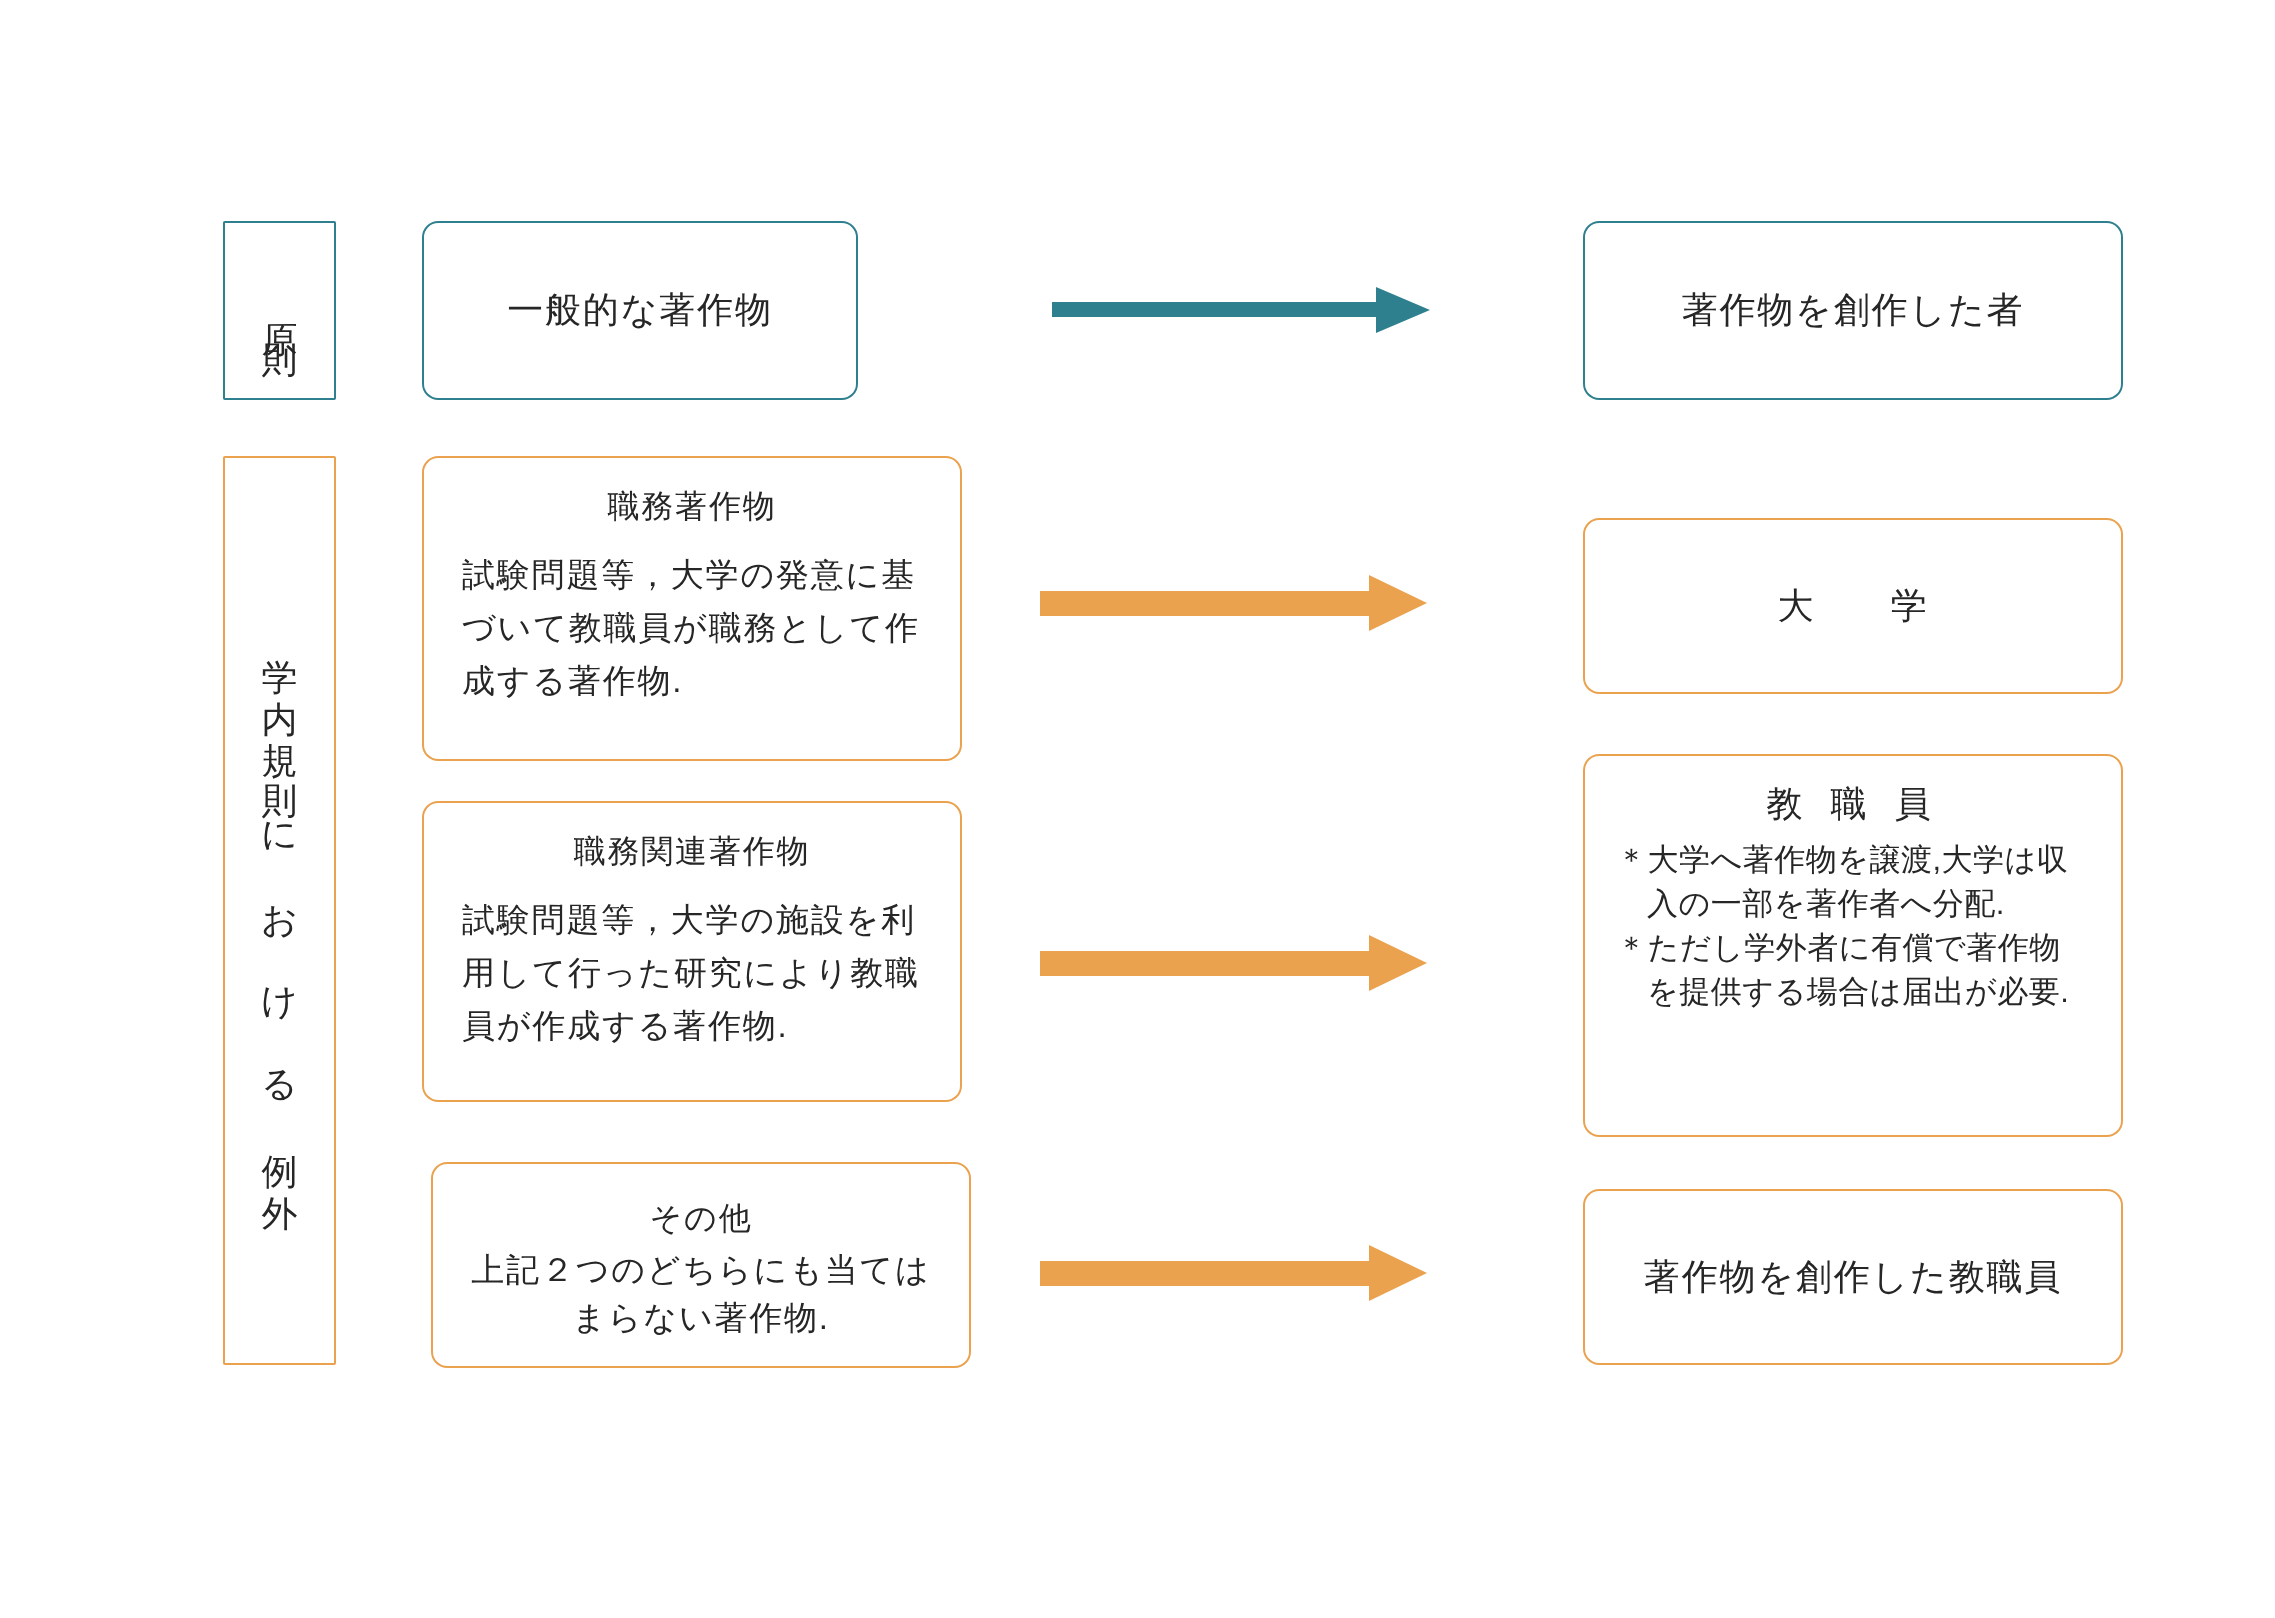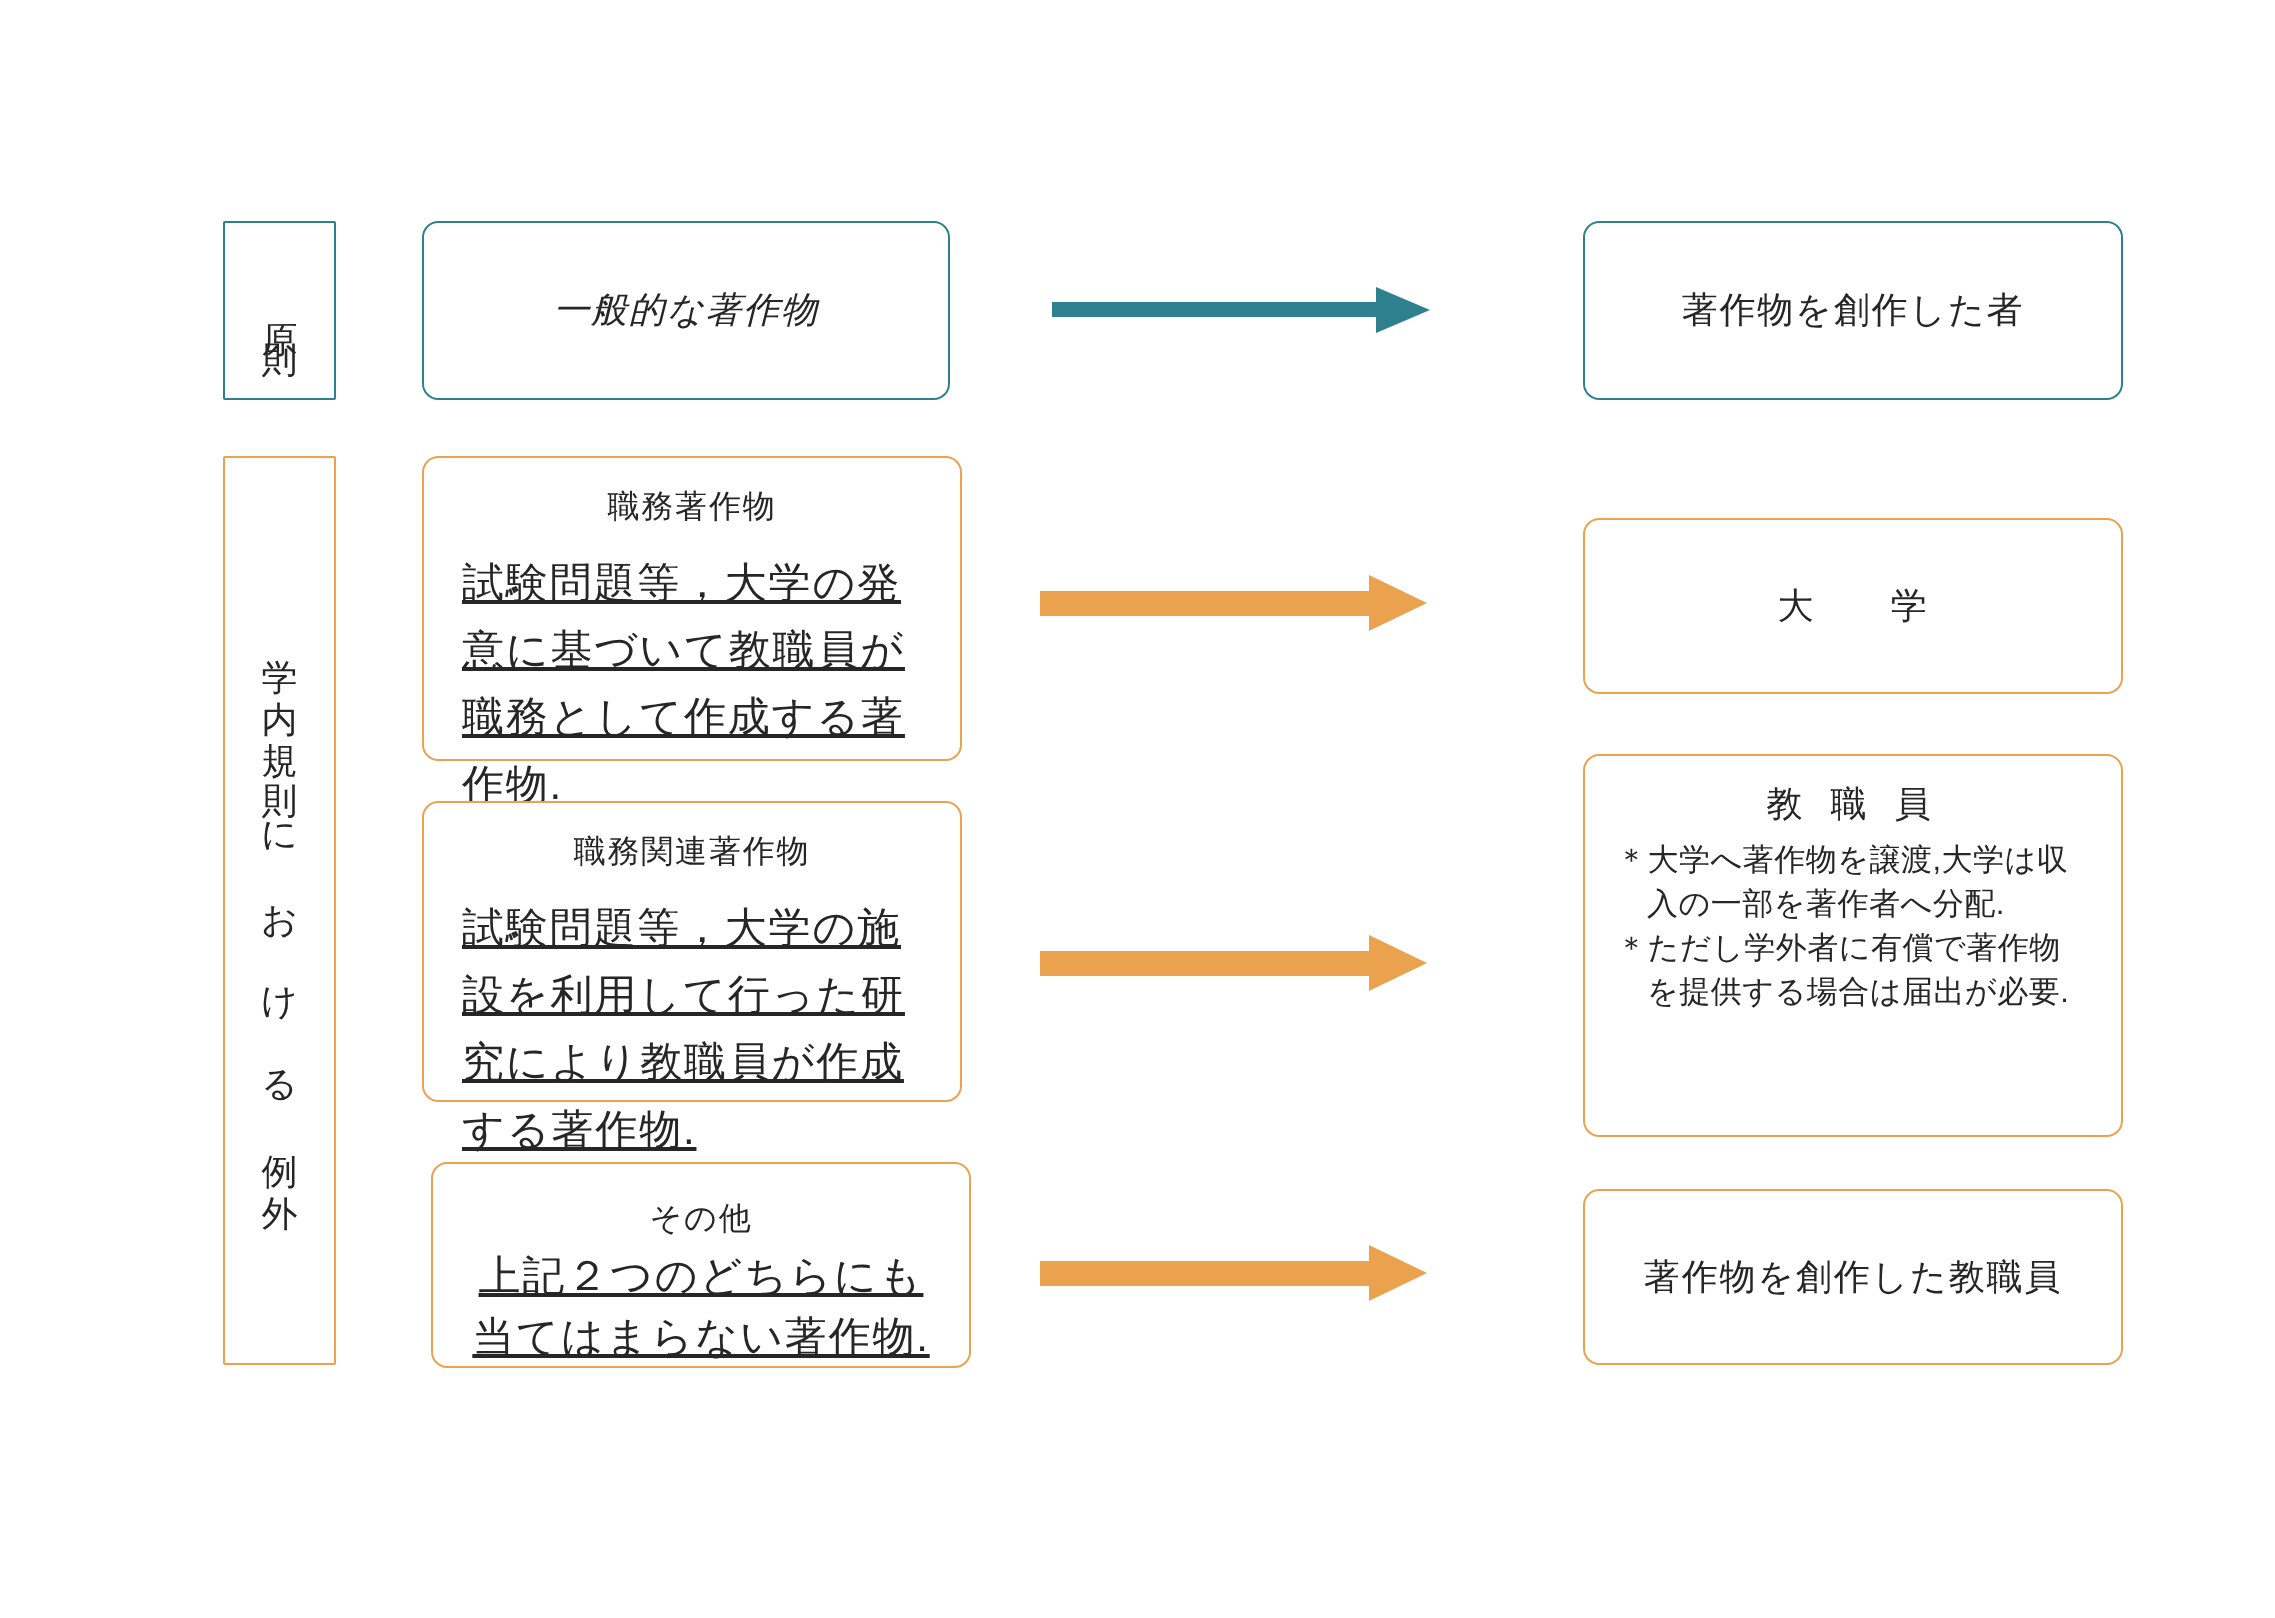--- a/index.html
+++ b/index.html
@@ -49,26 +49,25 @@
     padding: 27px 38px 22px 38px;
   }
   .box-title {
     font-size: 32px;
     letter-spacing: 1.8px;
     text-align: center;
     margin-bottom: 20px;
     flex: 0 0 auto;
   }
   .box-body {
-    font-size: 42px;
+    font-size: 33px;
     line-height: 1.6;
     letter-spacing: 1.8px;
     text-align: left;
     align-self: stretch;
-    text-decoration: underline;
   }
   .box-body.centered { text-align: center; }
 
   
   .result-box { font-size: 36px; letter-spacing: 1.8px; text-align: center; }
 
   
   .staff-box {
     flex-direction: column;
     justify-content: flex-start;
@@ -115,21 +114,21 @@
     border-left: 58px solid #eba24f;
   }
 </style>
 </head>
 <body>
 
 <div class="canvas">
 
   <div class="box teal-border square v-label short" style="left:223px; top:221px; width:113px; height:179px;">原則</div>
 
-  <div class="box teal-border rounded result-box" style="left:422px; top:221px; width:528px; height:179px;font-style:italic;">一般的な著作物</div>
+  <div class="box teal-border rounded result-box" style="left:422px; top:221px; width:436px; height:179px;">一般的な著作物</div>
 
   <div class="arrow teal" style="left:1052px; top:286px; width:378px; height:47px;">
     <div class="shaft"></div>
     <div class="head"></div>
   </div>
 
   <div class="box teal-border rounded result-box" style="left:1583px; top:221px; width:540px; height:179px;">著作物を創作した者</div>
 
   <div class="box orange-border square v-label tall" style="left:223px; top:456px; width:113px; height:909px;">学内規則における例外</div>
 

